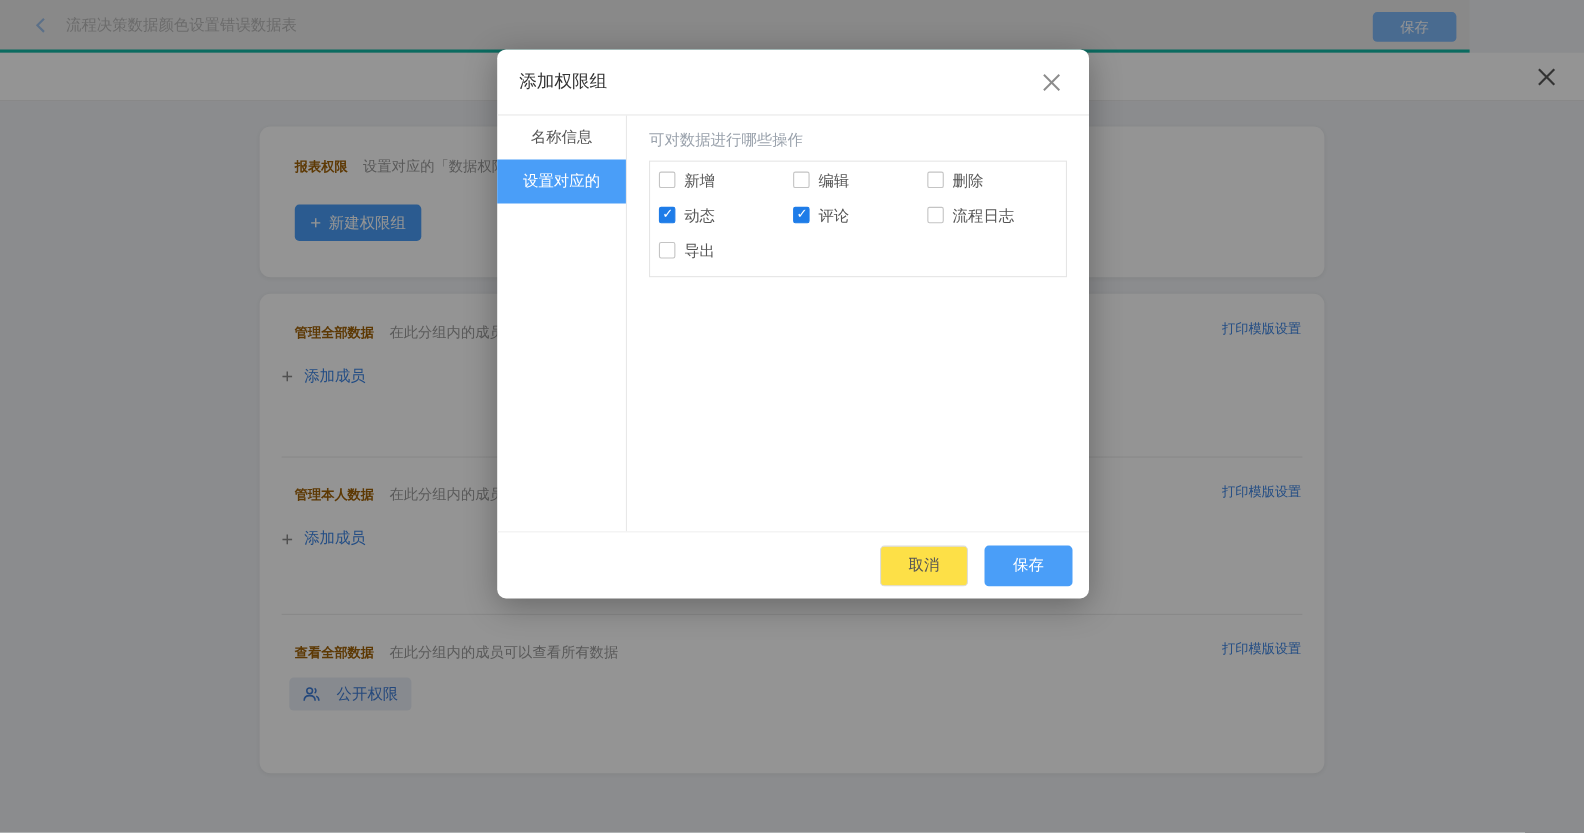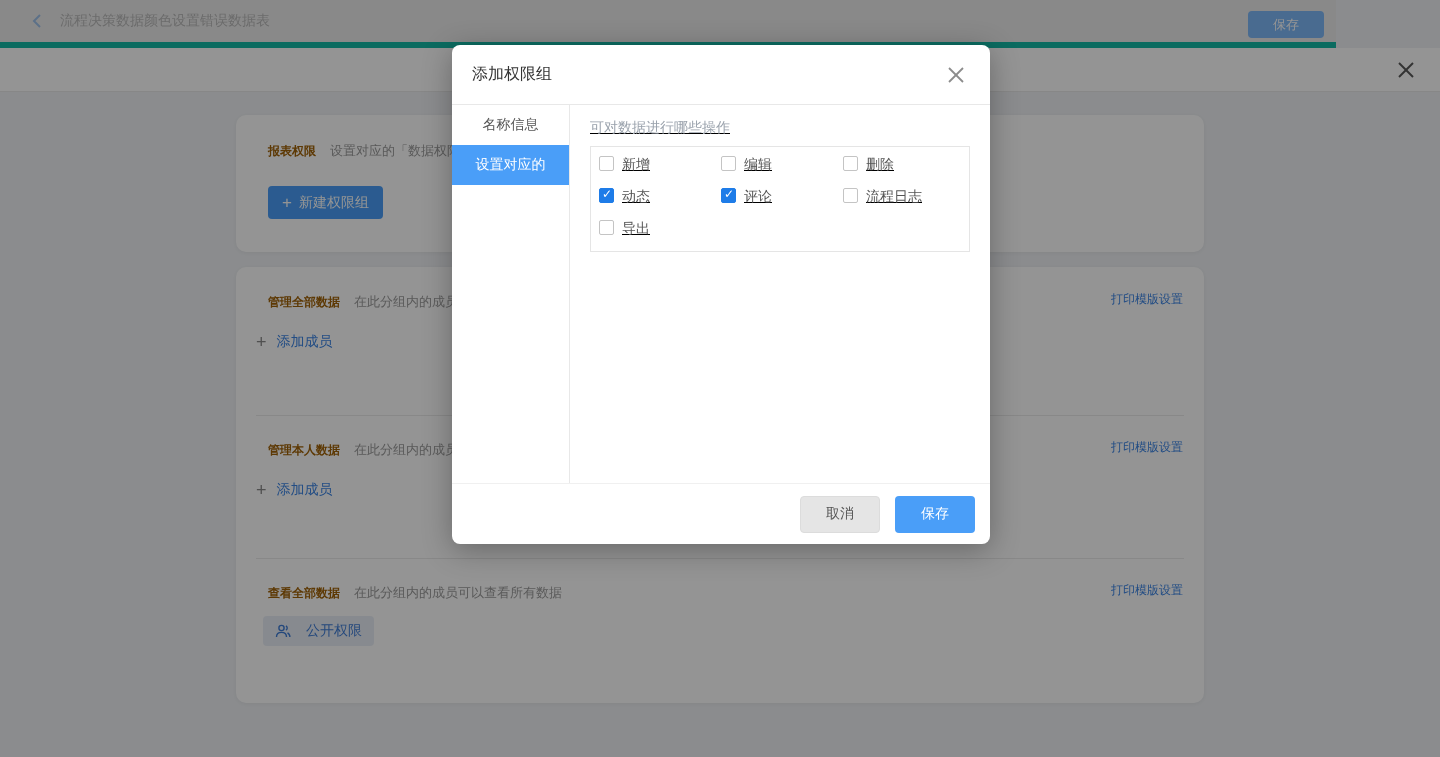--- a/index.html
+++ b/index.html
@@ -2,21 +2,21 @@
 <html style="--primary: #4a9ef8; --cbchecked: #1e7ce8; --link: #3d85e4;"><head>
 <meta charset="utf-8">
 <style>
   * { margin:0; padding:0; box-sizing:border-box; }
   html,body { width:1440px; height:757px; overflow:hidden;
     font-family:"Liberation Sans","DejaVu Sans",sans-serif; }
   body { position:relative; background:#f0f2f5; }
 
   
   .topbar { position:absolute; left:0; top:0; width:1336px; height:48px;
-    background:#ededed; border-bottom:6px solid #14b8a6;
+    background:#ededed; border-bottom:3px solid #14b8a6;
     display:flex; align-items:center; }
   .back-ic { margin-left:30px; width:16px; height:16px; color:#9fc2ea; }
   .topbar-title { margin-left:14px; font-size:14px; color:#b9b9b9; }
   .topbar-save { position:absolute; right:12px; top:11px; width:76px; height:27px;
     background:#7fb8f8; color:#fff; font-size:13px; border:none; border-radius:4px; }
 
   .drawer-head { position:absolute; left:0; top:48px; width:1440px; height:44px;
     background:#ffffff; border-bottom:1px solid #e8e8e8; }
   .drawer-close { position:absolute; right:22px; top:10px; width:24px; height:24px;
     color:#595959; cursor:pointer; }
@@ -63,35 +63,35 @@
   .modal-head { height:60px; border-bottom:1px solid #e8e8e8; display:flex;
     align-items:center; padding:0 20px; position:relative; }
   .modal-title { font-size:16px; color:#333; }
   .modal-close { position:absolute; right:22px; top:18px; width:24px; height:24px;
     color:#8c8c8c; cursor:pointer; }
   .modal-body { flex:1; display:flex; min-height:0; }
   .m-sidebar { width:118px; border-right:1px solid #e8e8e8; padding-top:0;text-align:center; }
   .m-tab { height:40px; display:flex; align-items:center; justify-content:center;
     font-size:14px; color:#555; cursor:pointer; }
   .m-tab.active { background:var(--primary); color:#fff; }
-  .m-content { flex:1; padding:14px 20px 0 20px;text-decoration:underline; }
+  .m-content { flex:1; padding:14px 20px 0 20px; }
   .m-label { font-size:14px; color:#9aa2ac; }
   .cb-box { margin-top:9px; width:380px; height:106px; border:1px solid #e5e5e5;
     padding:9px 0 0 8px; display:flex; flex-wrap:wrap; align-content:flex-start; }
   .cb-item { width:122px; height:32px; display:flex; align-items:flex-start; gap:8px;
     cursor:pointer; }
   .cb { width:15px; height:15px; border:1px solid #c4c4c4; border-radius:2px;
     background:#fff; position:relative; flex:0 0 auto; }
   .cb-item.checked .cb { background:var(--cbchecked); border-color:var(--cbchecked); }
   .cb-item.checked .cb::after { content:"✓"; position:absolute; left:2px; top:-2px;
     color:#fff; font-size:12px; font-weight:bold; }
   .cb-label { font-size:14px; color:#555; }
   .modal-foot { height:61px; border-top:1px solid #f0f0f0; display:flex;
     align-items:center; justify-content:flex-end; padding-right:15px; gap:15px; }
-  .btn-cancel { width:80px; height:37px; background:#e5e5e5; border:1px solid #dcdcdc;
+  .btn-cancel { width:80px; height:37px; background:#fde047; border:1px solid #dcdcdc;
     border-radius:4px; font-size:14px; color:#555; cursor:pointer; }
   .btn-save { width:80px; height:37px; background:var(--primary); border:none;
     border-radius:4px; font-size:14px; color:#fff; cursor:pointer; }
 
   svg { display:block; }
 </style>
 </head>
 <body>
 
 <div class="topbar">

